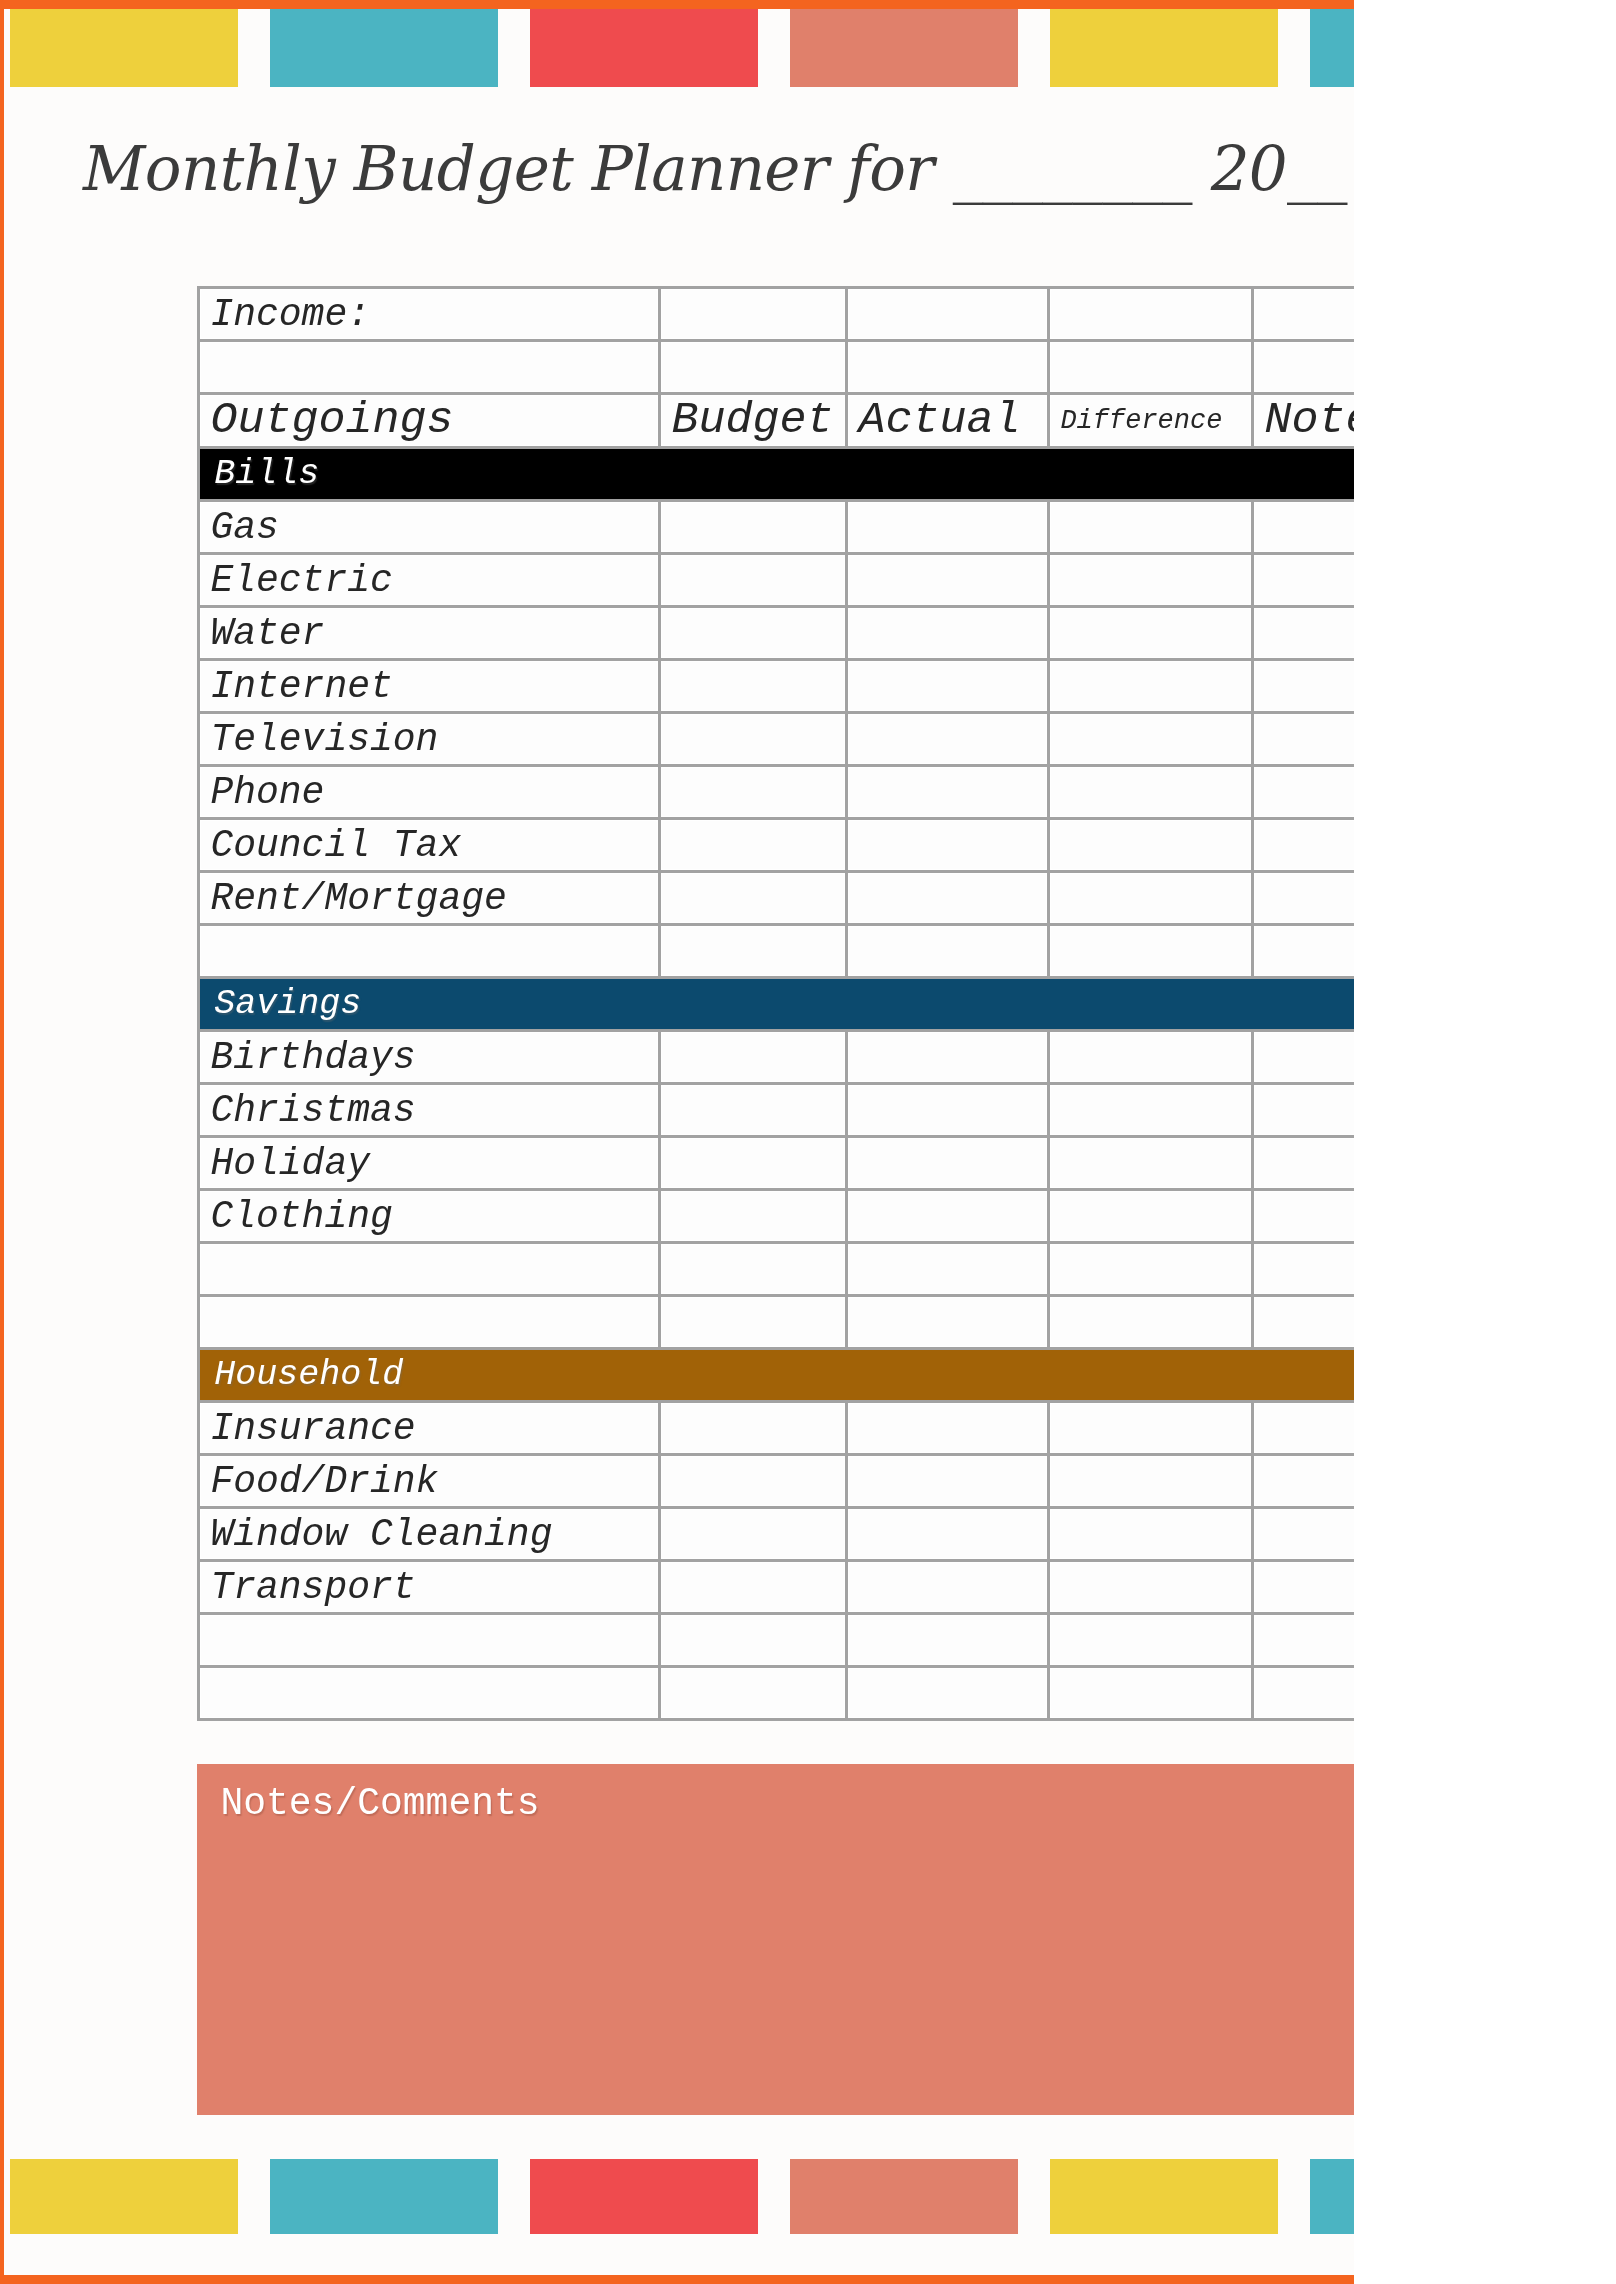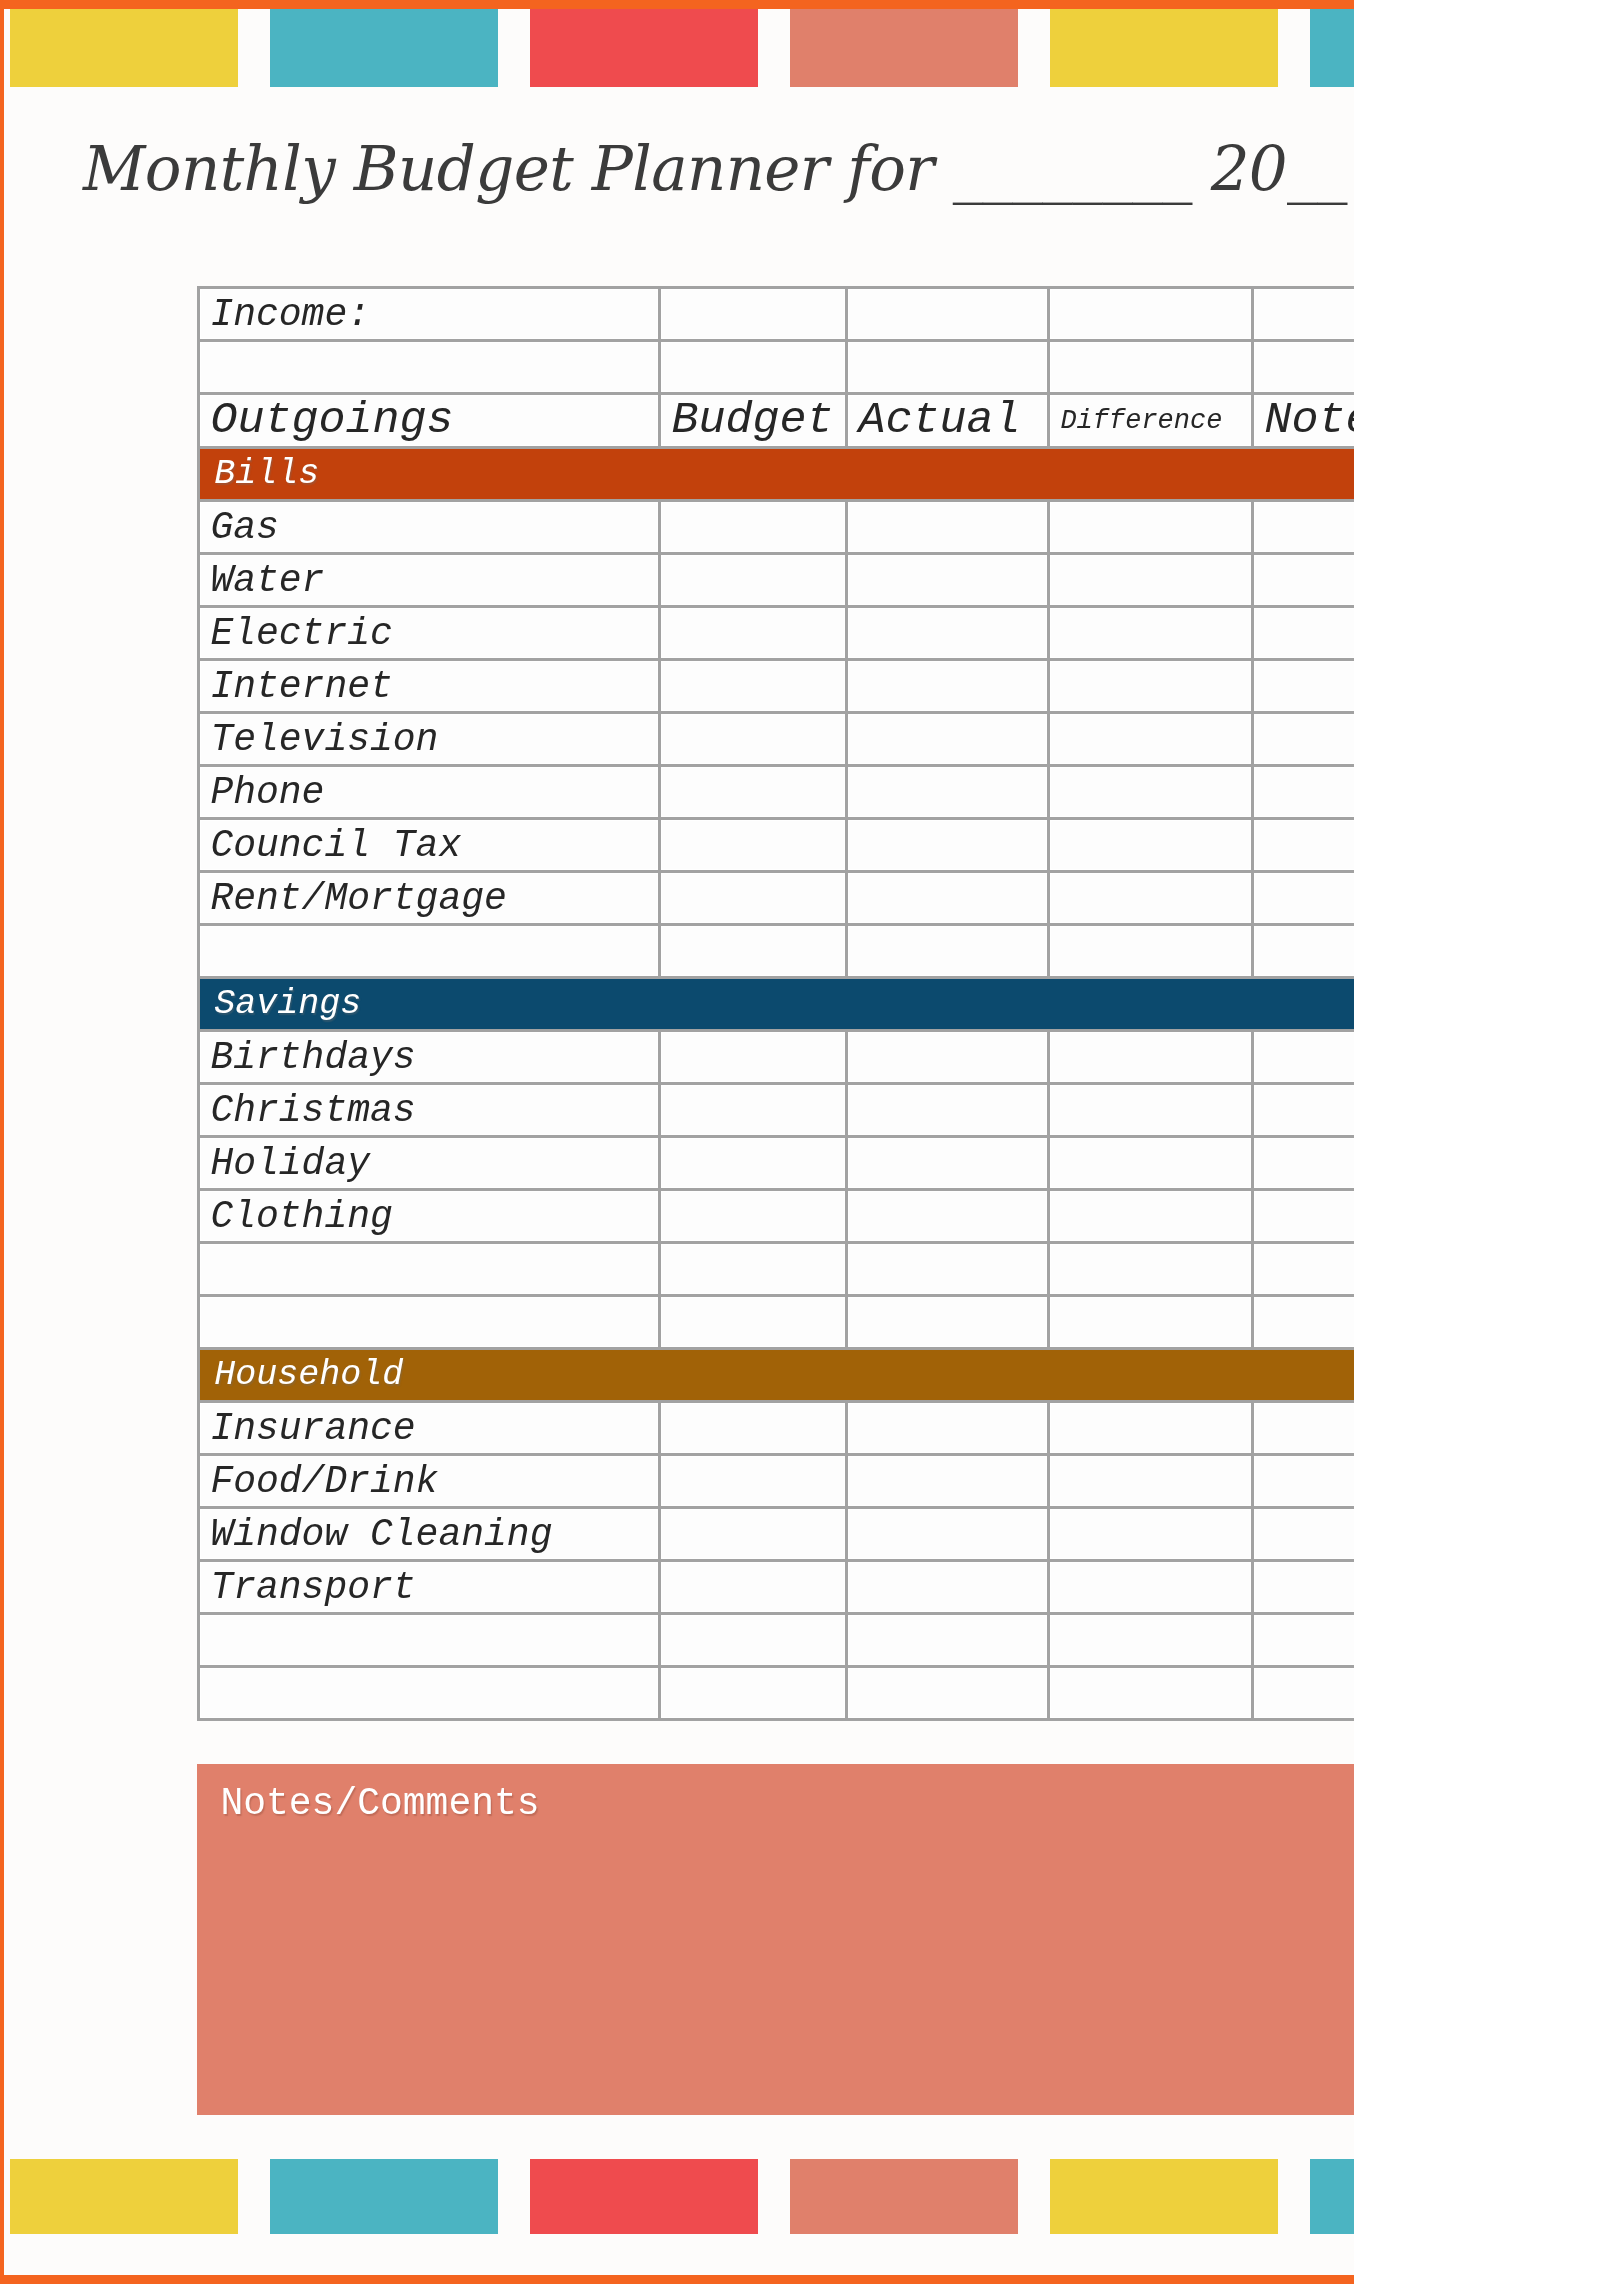--- a/index.html
+++ b/index.html
@@ -154,38 +154,38 @@
           <td class="cell entry"></td>
         </tr>
         <tr>
           <td class="cell header-cell">Outgoings</td>
           <td class="cell header-cell">Budget</td>
           <td class="cell header-cell">Actual</td>
           <td class="cell header-cell small">Difference</td>
           <td class="cell header-cell">Notes</td>
         </tr>
         <tr>
-          <td class="section-cell" colspan="5" style="background: #c2410c;">Bills</td>
+          <td class="section-cell" colspan="5" style="background: #000000;">Bills</td>
         </tr>
         <tr>
           <td class="cell label-cell">Gas</td>
           <td class="cell entry"></td>
           <td class="cell entry"></td>
           <td class="cell entry"></td>
           <td class="cell entry"></td>
         </tr>
         <tr>
+          <td class="cell label-cell">Electric</td>
+          <td class="cell entry"></td>
+          <td class="cell entry"></td>
+          <td class="cell entry"></td>
+          <td class="cell entry"></td>
+        </tr>
+        <tr>
           <td class="cell label-cell">Water</td>
-          <td class="cell entry"></td>
-          <td class="cell entry"></td>
-          <td class="cell entry"></td>
-          <td class="cell entry"></td>
-        </tr>
-        <tr>
-          <td class="cell label-cell">Electric</td>
           <td class="cell entry"></td>
           <td class="cell entry"></td>
           <td class="cell entry"></td>
           <td class="cell entry"></td>
         </tr>
         <tr>
           <td class="cell label-cell">Internet</td>
           <td class="cell entry"></td>
           <td class="cell entry"></td>
           <td class="cell entry"></td>

